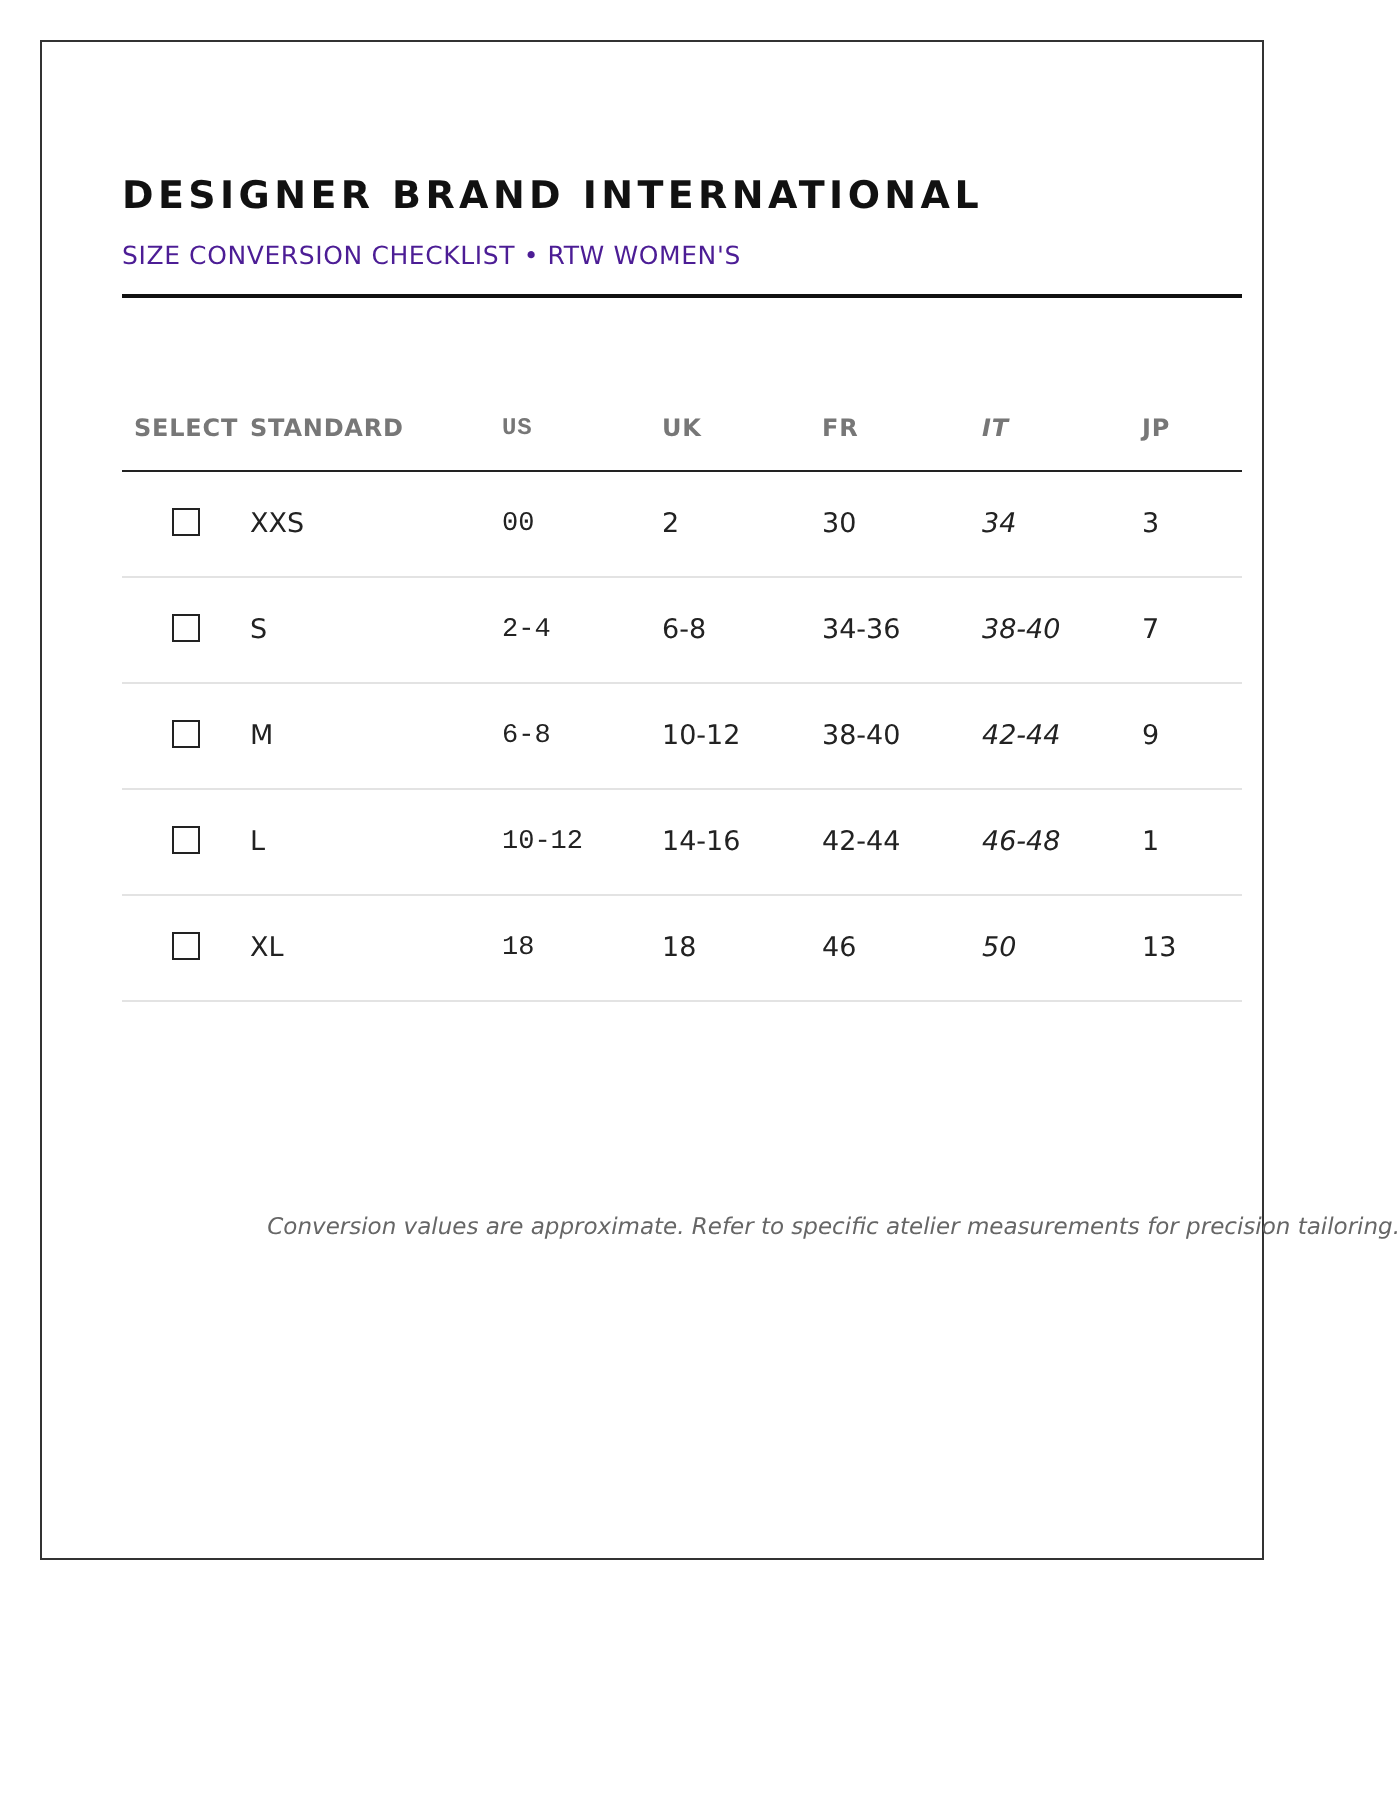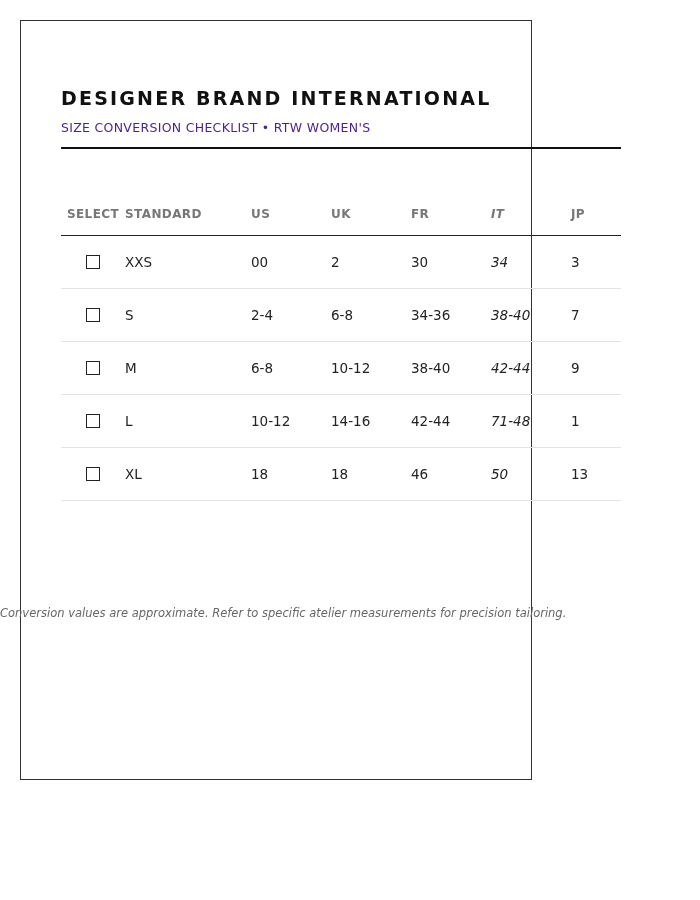--- a/index.html
+++ b/index.html
@@ -1,19 +1,19 @@
 <!DOCTYPE html>
 <html><head>
   <meta charset="utf-8">
   <style>
     html, body { margin: 0; padding: 0; background: #ffffff; }
     body { width: 700px; height: 900px; position: relative; font-family: "DejaVu Sans", sans-serif; }
     .card {
       position: absolute; left: 20px; top: 20px;
-      width: 512px; height: 760px;
+      width: 612px; height: 760px;
       border: 1px solid #333333; box-sizing: border-box; background: #fff; padding-left: 17px;
     }
     .title {
       position: absolute; left: 40px; top: 66px;
       font-family: "DejaVu Sans", sans-serif; font-weight: bold;
       font-size: 19px; letter-spacing: 2.2px; color: #111;
       white-space: nowrap;
     }
     .subtitle {
       position: absolute; left: 40px; top: 99px;
@@ -28,31 +28,31 @@
     }
     th {
       text-align: left; font-weight: bold; color: #777; font-size: 12px;
       letter-spacing: 0.4px; height: 42px; padding: 0; vertical-align: middle;
       border-bottom: 1px solid #222;
       margin-left: 19px;
     }
     td { height: 52px; padding: 0; border-bottom: 1px solid #e3e3e3; vertical-align: middle; }
     th.c-select, td.c-select { width: 64px; text-align: center; }
     th.c-standard, td.c-standard { width: 126px; }
-    th.c-us, td.c-us { width: 80px; }
+    th.c-us, td.c-us { width: 80px; font-family: Liberation Mono, monospace; }
     th.c-uk, td.c-uk { width: 80px; }
     th.c-fr, td.c-fr { width: 80px; }
     th.c-it, td.c-it { width: 80px; font-style: italic; }
     th.c-select { padding-left: 0; }
     .cb {
       display: inline-block; width: 14px; height: 14px; border: 1.5px solid #222;
       box-sizing: border-box; vertical-align: middle; margin-top: -3px; cursor: pointer;
     }
     .footnote {
-      position: absolute; left: 0; width: 700px; top: 606px; text-align: left;
+      position: absolute; left: 0; width: 700px; top: 606px; text-align: right;
       font-style: italic; font-size: 11.5px; color: #666;
     }
   </style>
 </head>
 <body>
 
 <div class="card">
   <div class="title">DESIGNER BRAND INTERNATIONAL</div>
   <div class="subtitle">SIZE CONVERSION CHECKLIST • RTW WOMEN'S</div>
   <div class="rule"></div>
@@ -96,21 +96,21 @@
         <td class="c-fr">38-40</td>
         <td class="c-it">42-44</td>
         <td class="c-jp">9</td>
       </tr>
       <tr>
         <td class="c-select"><span class="cb"></span></td>
         <td class="c-standard">L</td>
         <td class="c-us">10-12</td>
         <td class="c-uk">14-16</td>
         <td class="c-fr">42-44</td>
-        <td class="c-it">71-48</td>
+        <td class="c-it">46-48</td>
         <td class="c-jp">1</td>
       </tr>
       <tr>
         <td class="c-select"><span class="cb"></span></td>
         <td class="c-standard">XL</td>
         <td class="c-us">18</td>
         <td class="c-uk">18</td>
         <td class="c-fr">46</td>
         <td class="c-it">50</td>
         <td class="c-jp">13</td>

